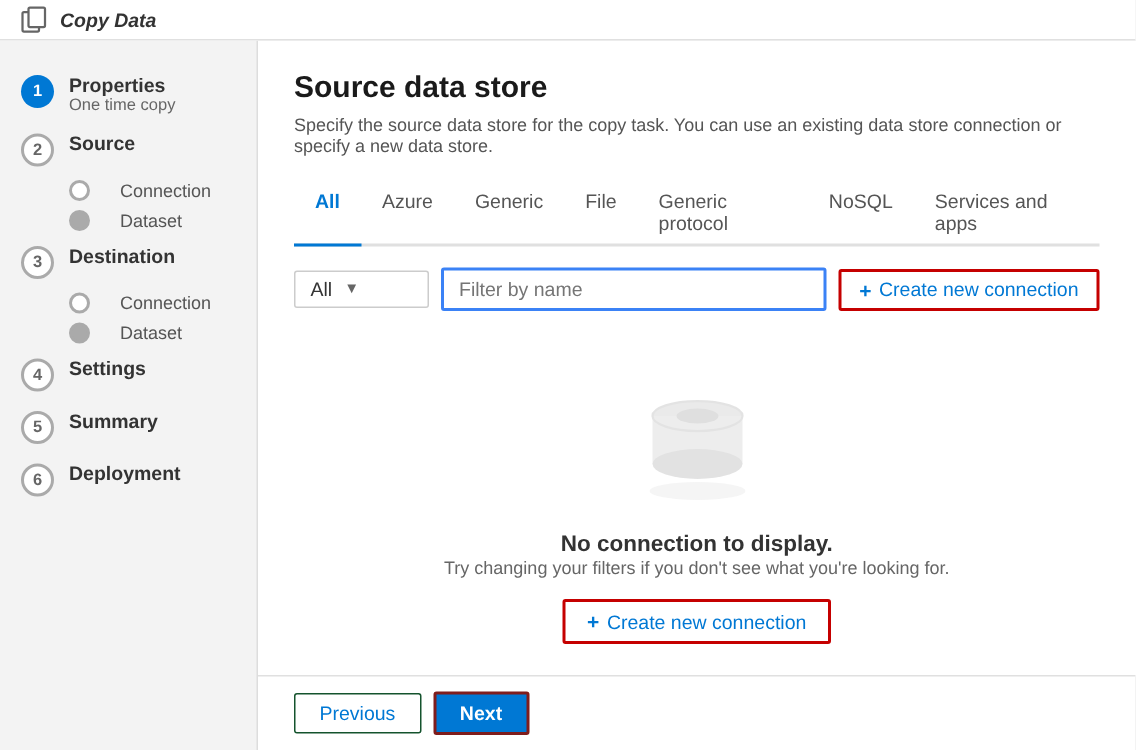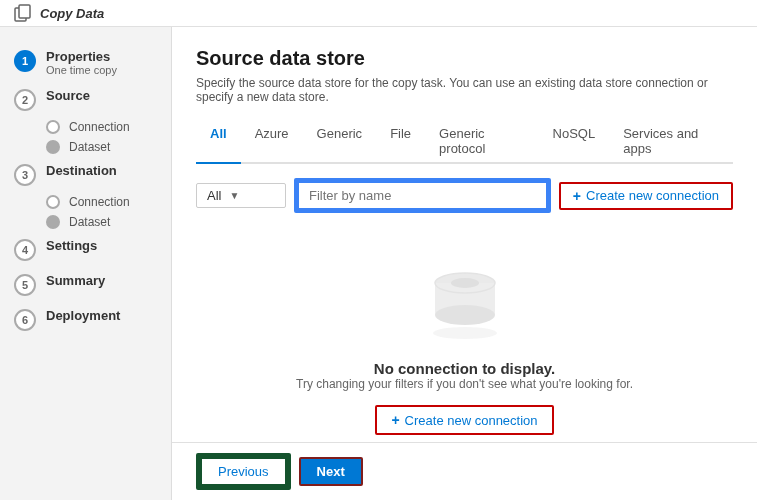--- a/index.html
+++ b/index.html
@@ -82,21 +82,21 @@
       color: #333;
     }
     .nav-sublabel {
       font-size: 11px;
       color: #666;
     }
     .nav-sub-items { padding-left: 46px; }
     .nav-sub-item {
       display: flex;
       align-items: center;
-      gap: 9px;
+      gap: 20px;
       padding: 3px 0;
     }
     .nav-sub-dot {
       width: 14px;
       height: 14px;
       border-radius: 50%;
       border: 2px solid #aaa;
       background: #fff;
       flex-shrink: 0;
     }
@@ -161,21 +161,21 @@
       background: #fff;
       cursor: pointer;
       font-size: 13px;
       color: #333;
       gap: 8px;
       min-width: 90px;
     }
     .dropdown-arrow { font-size: 10px; color: #666; }
     .filter-input {
       flex: 1;
-      border: 5px solid #3b82f6;
+      border: 2px solid #3b82f6;
       padding: 5px 10px;
       border-radius: 2px;
       font-size: 13px;
       color: #ec4899;
       outline: none;
     }
     .create-btn {
       display: flex;
       align-items: center;
       gap: 5px;
@@ -231,21 +231,21 @@
     .footer {
       display: flex;
       align-items: center;
       gap: 8px;
       padding: 10px 24px;
       border-top: 1px solid #e0e0e0;
       background: #fff;
       flex-shrink: 0;
     }
     .btn-previous {
-      border: 6px solid #14532d;
+      border: 1px solid #14532d;
       background: #fff;
       color: #0078d4;
       font-size: 13px;
       padding: 5px 16px;
       cursor: pointer;
       border-radius: 2px;
     }
     .btn-next {
       border: 2px solid #7f1d1d;
       background: #0078d4;

